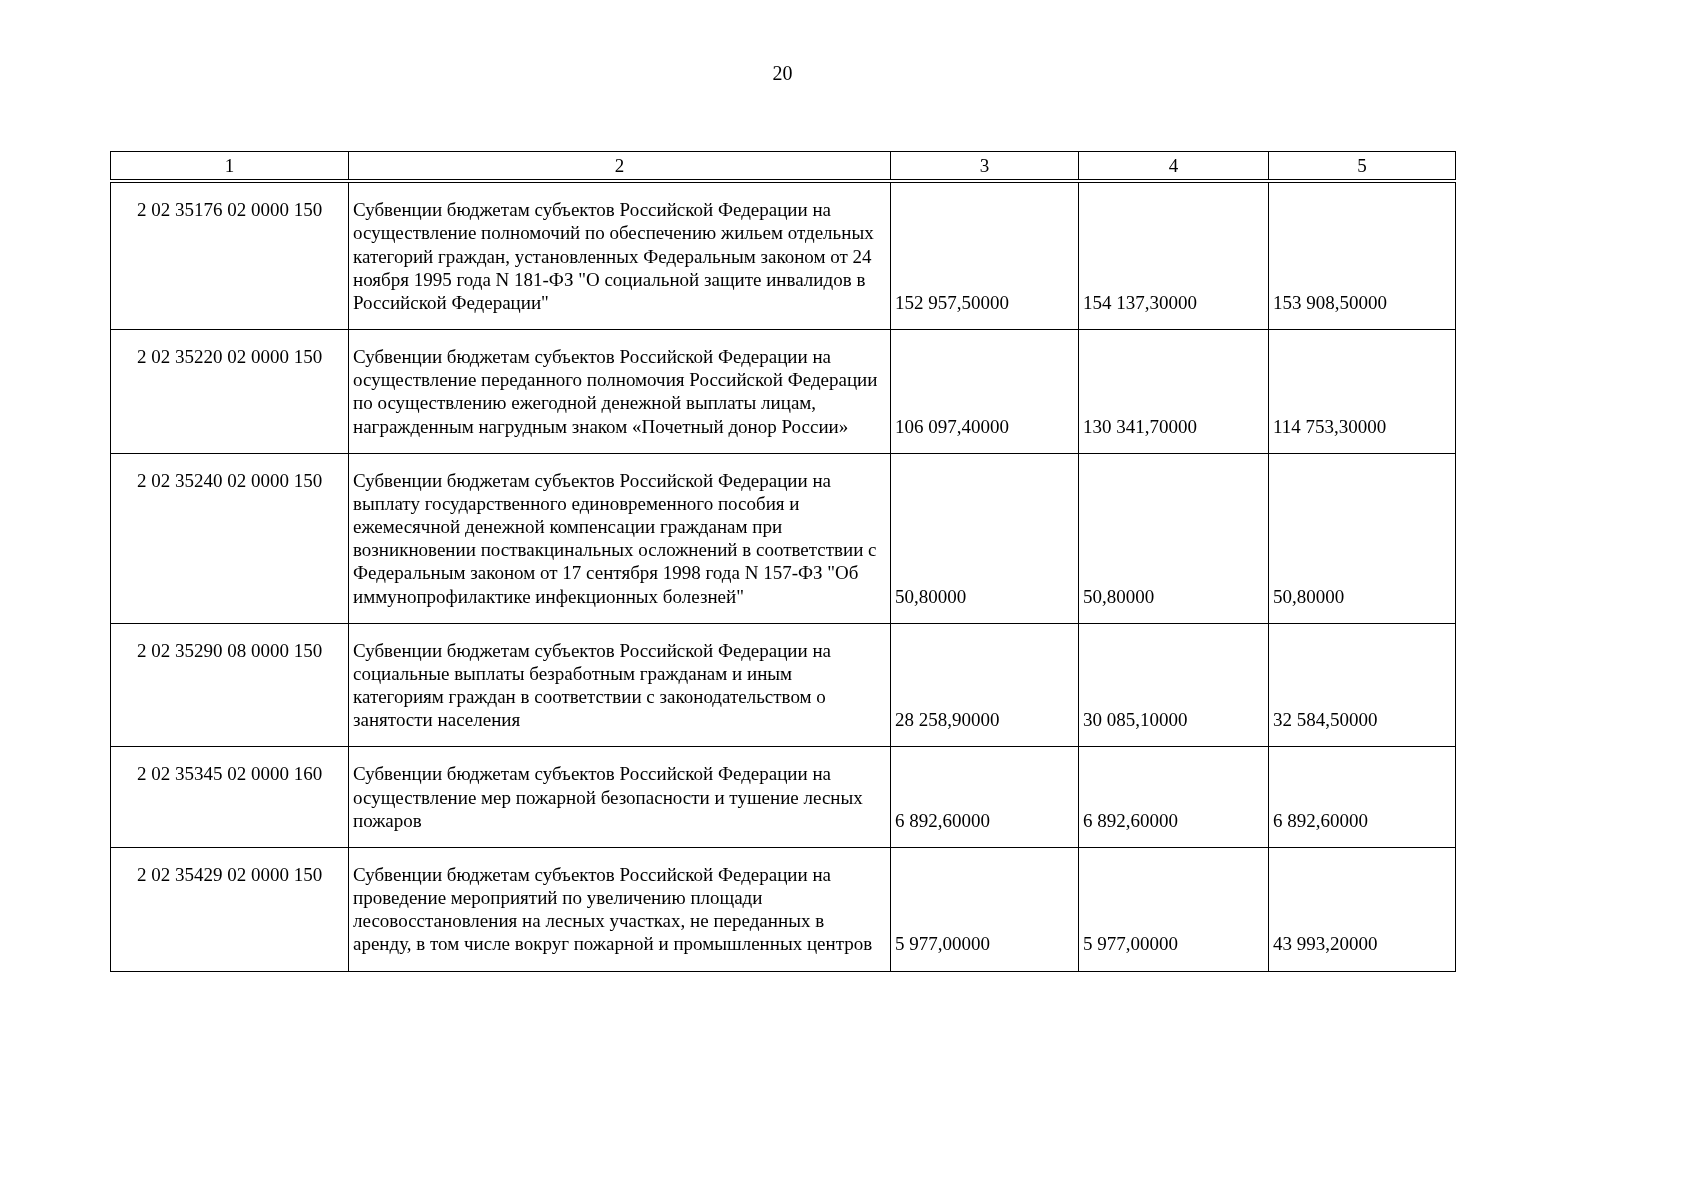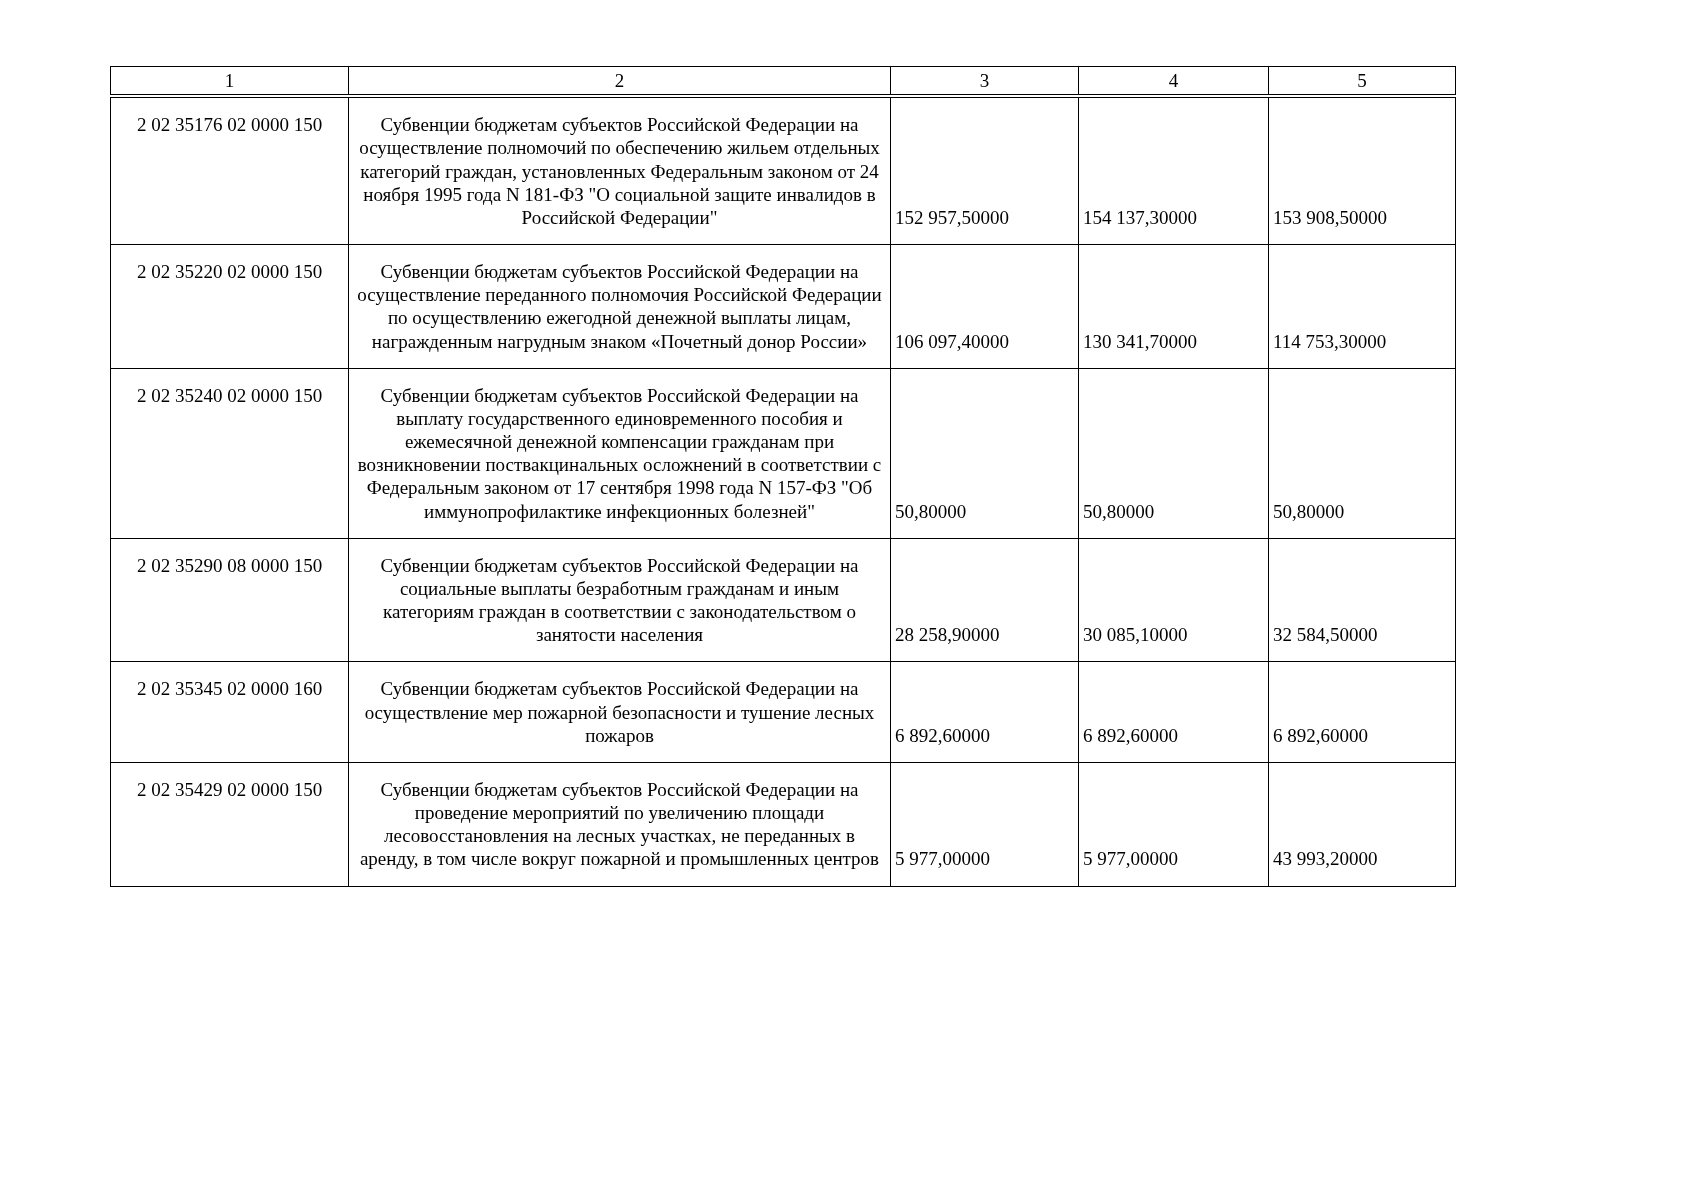--- a/index.html
+++ b/index.html
@@ -45,39 +45,40 @@
     text-align: center;
     border-bottom: 4px double #000000;
     padding: 2px 4px;
   }
   td.cell-code {
     text-align: center;
     vertical-align: top;
     padding-top: 2px;
   }
   td.cell-desc {
-    text-align: center;
+    text-align: left;
     vertical-align: top;
     padding-left: 10px;
     padding-right: 6px;
     padding-top: 2px;
   }
   td.cell-num {
     text-align: left;
     vertical-align: bottom;
     padding-right: 8px;
     padding-bottom: 2px;
     white-space: nowrap;
   }
 </style>
 </head>
 <body>
 
 <div class="content">
 
+  <div class="page-number">20</div>
 
   <table class="budget">
     <colgroup>
       <col style="width:238px">
       <col style="width:542px">
       <col style="width:188px">
       <col style="width:190px">
       <col style="width:187px">
     </colgroup>
     <thead>

